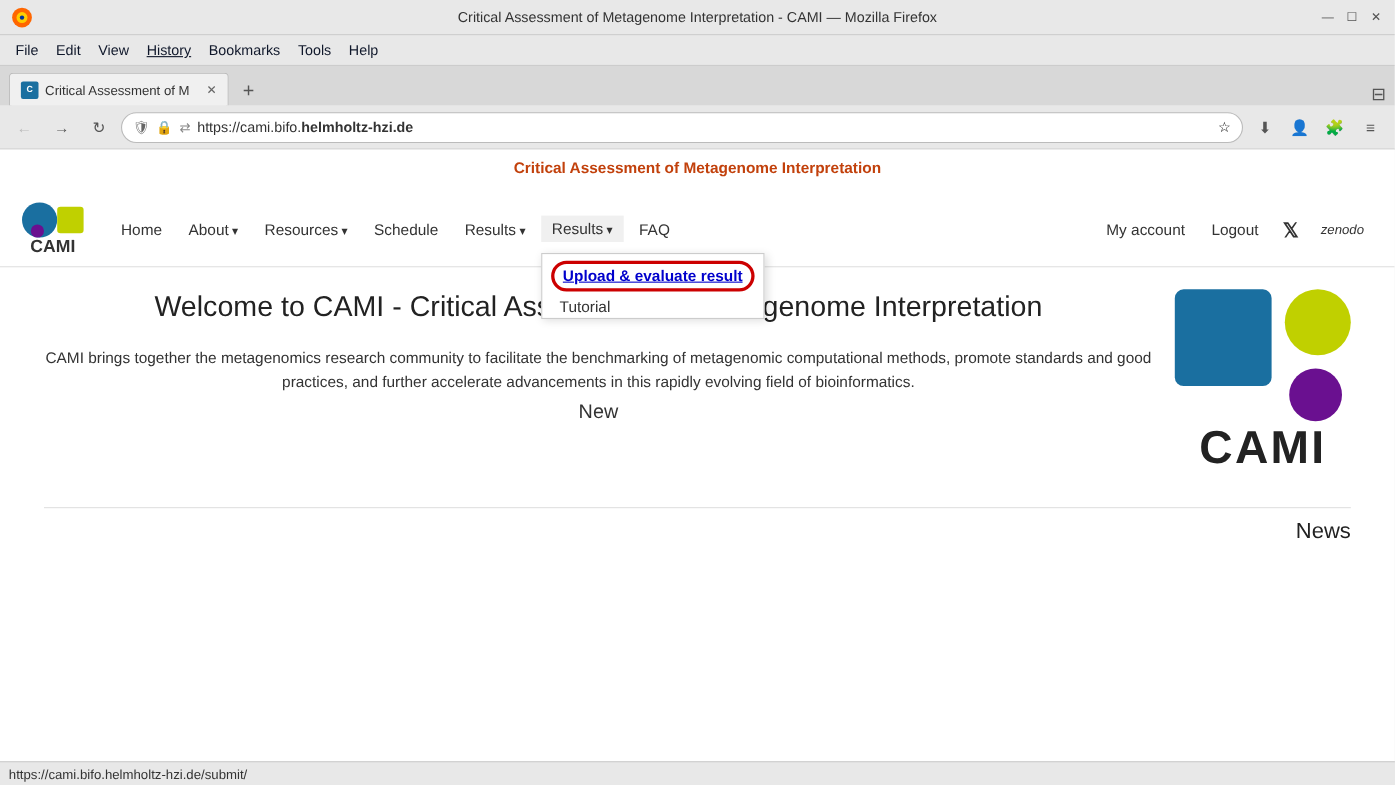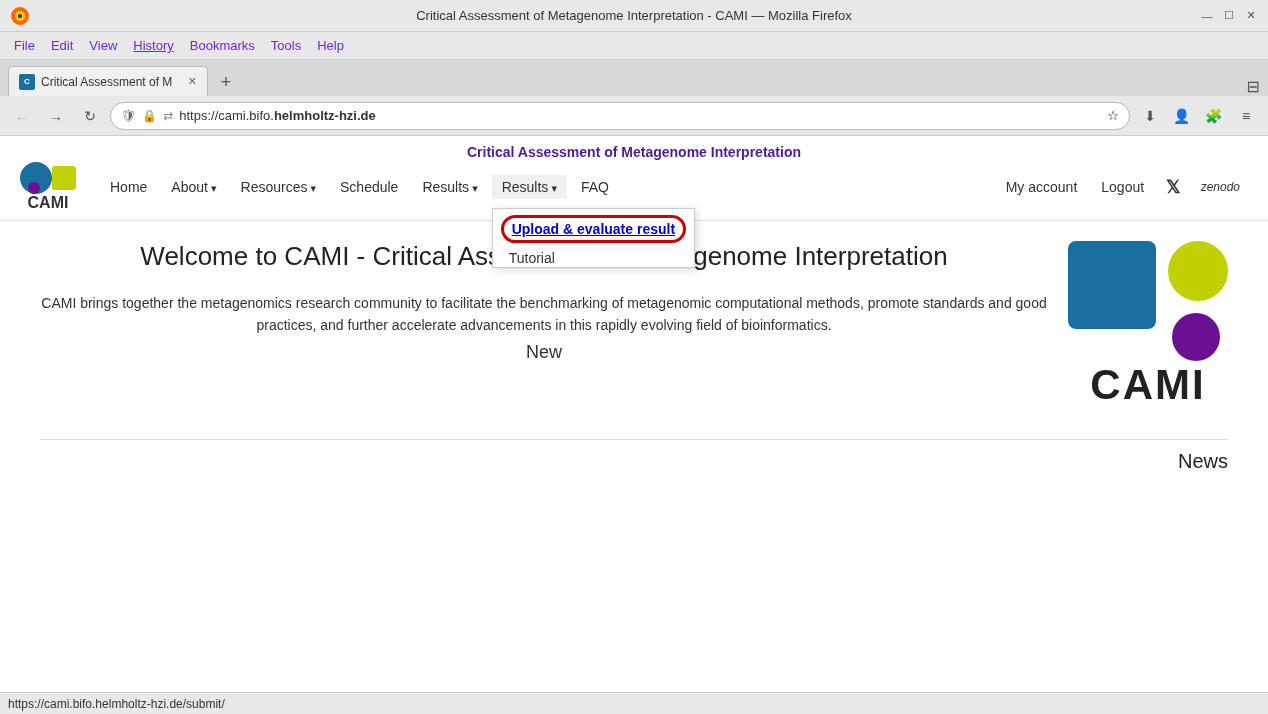--- a/index.html
+++ b/index.html
@@ -48,21 +48,21 @@
       background: #e8e8e8;
       height: 28px;
       display: flex;
       align-items: center;
       padding: 0 8px;
       gap: 4px;
       border-bottom: 1px solid #ccc;
     }
     .menubar-item {
       font-size: 13px;
-      color: #6d28d9;
+      color: #0f172a;
       padding: 2px 6px;
       cursor: pointer;
       text-decoration: none;
     }
     .menubar-item.has-underline { text-decoration: underline; }
 
     
     .tabbar {
       background: #d8d8d8;
       height: 36px;
@@ -181,22 +181,22 @@
     
     .site-header {
       background: white;
       border-bottom: 1px solid #e0e0e0;
       padding: 8px 20px;
     }
     .site-top {
       text-align: center;
       font-size: 14px;
       font-weight: bold;
-      color: #4c1d95;
-      margin-bottom: 2px;
+      color: #c2410c;
+      margin-bottom: 24px;
     }
     .site-nav {
       display: flex;
       align-items: center;
       gap: 4px;
       flex-wrap: nowrap;
     }
     .cami-logo {
       display: flex;
       flex-direction: column;

